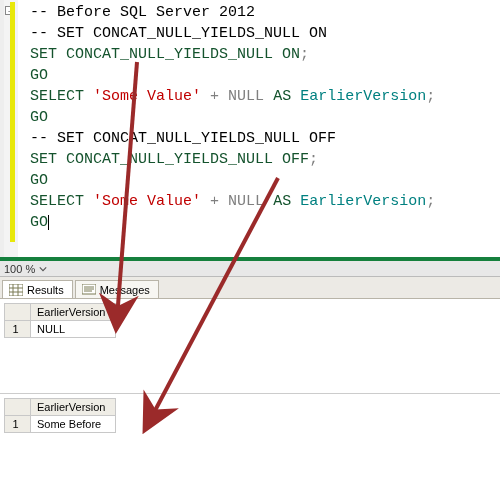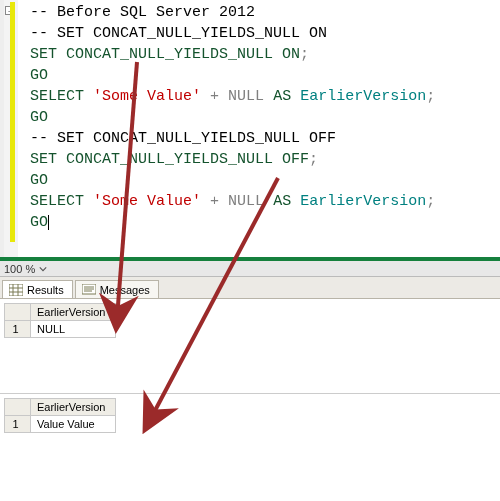--- a/index.html
+++ b/index.html
@@ -203,21 +203,21 @@
 
 <div class="grid-area">
   <table class="grid">
     <tbody>
         <tr>
       <th class="corner"></th>
       <th>EarlierVersion</th>
     </tr>
     <tr>
       <td class="rowhdr">1</td>
-      <td>Value Value</td>
+      <td>Some Before</td>
     </tr>
   </tbody>
     </table>
 </div>
 <div class="spacer2"></div>
 
 <svg class="arrow" style="left:0;top:0" width="500" height="501">
   <defs>
     <marker id="ah1" markerWidth="10" markerHeight="10" refX="6" refY="5" orient="auto">
       <path d="M0,0 L10,5 L0,10 L3,5 Z" fill="#9b2a2a"></path>

